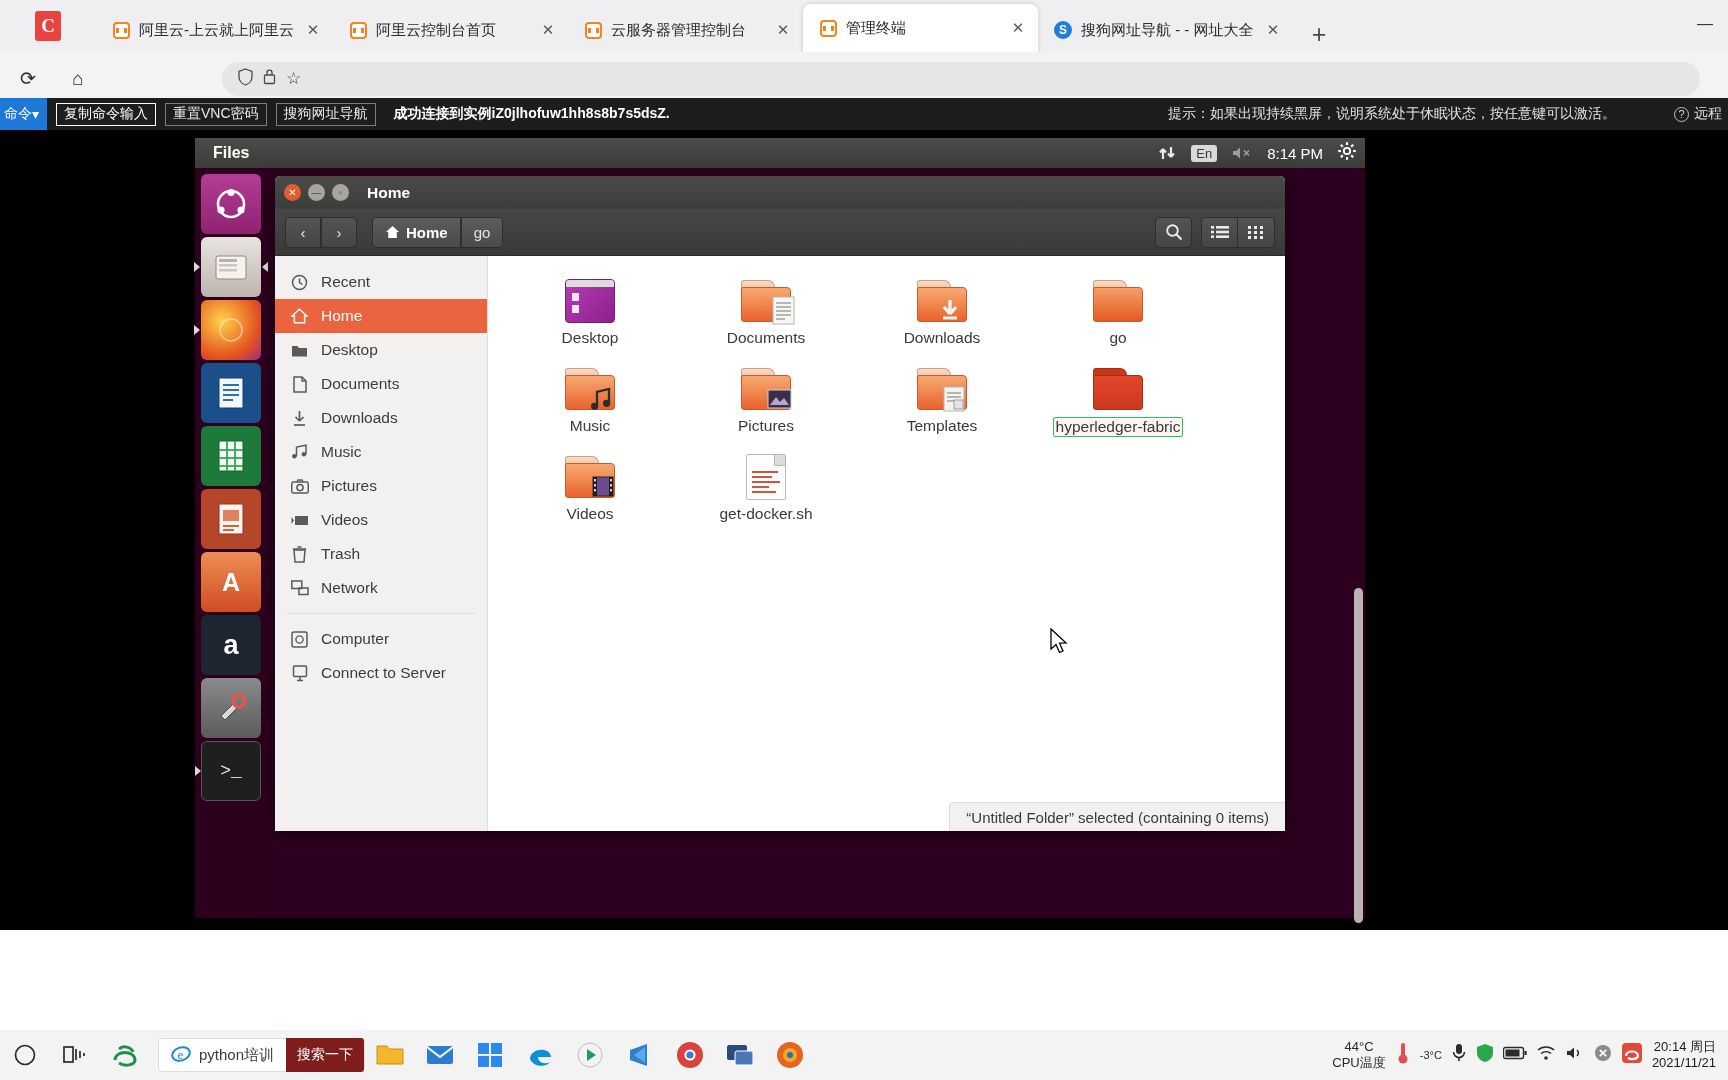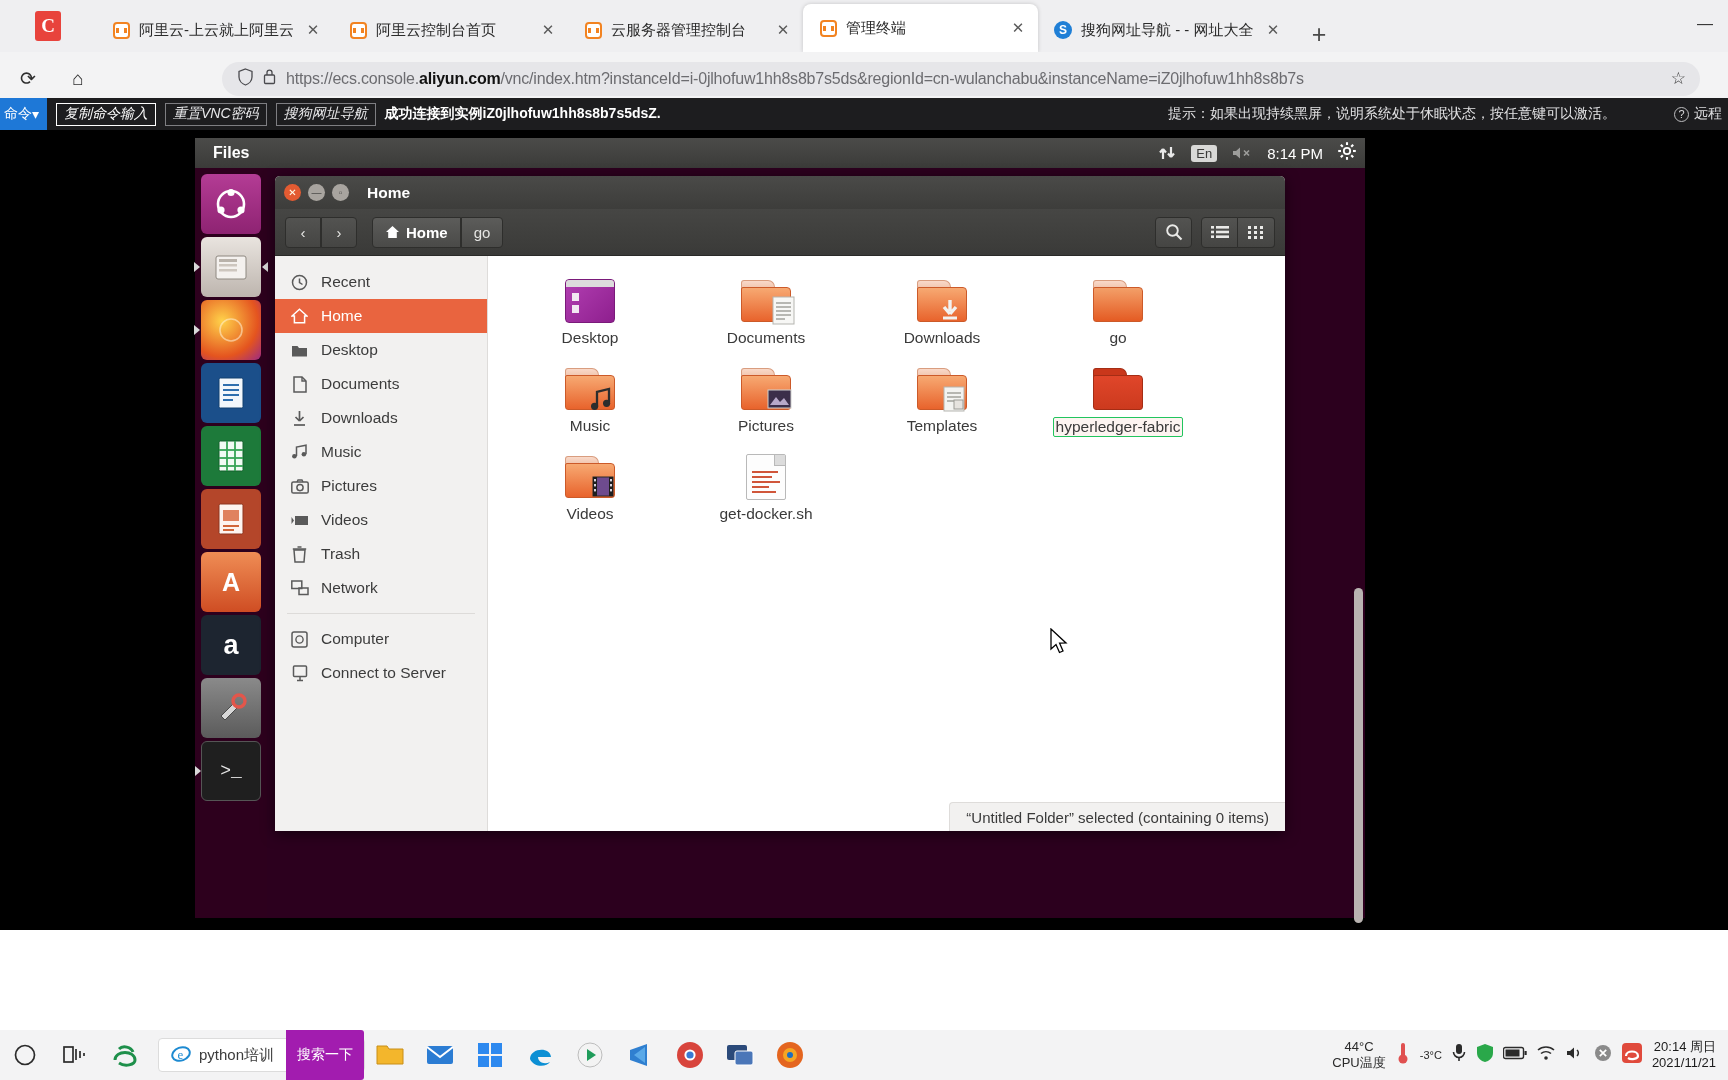--- a/index.html
+++ b/index.html
@@ -89,24 +89,24 @@
   .vnc-bar {
     position: absolute; left: 0; top: 98px; width: 1728px; height: 32px;
     background: #1d1d1f; display: flex; align-items: center;
   }
   .vnc-blue {
     background: #1e78d7; color: #fff; height: 32px; display: flex; align-items: center;
     padding: 0 8px 0 4px; font-size: 14px; min-width: 46px;
   }
   .vnc-btn {
     border: 1px solid #7e7e82; color: #e8e8ea; font-size: 14px; height: 23px;
-    display: flex; align-items: center; padding: 0 7px; margin-left: 9px; background: #1d1d1f; font-style: italic;
+    display: flex; align-items: center; padding: 0 7px; margin-left: 9px; background: #1d1d1f;
   }
   .vnc-btn.hl { border-color: #fff; color: #fff; }
-  .vnc-status { color: #fff; font-size: 14px; font-weight: bold; margin-left: 9px; }
+  .vnc-status { color: #fff; font-size: 14px; font-weight: bold; margin-left: 18px; }
   .vnc-hint { position: absolute; right: 112px; color: #e2e2e4; font-size: 14px; }
   .vnc-right { position: absolute; right: 6px; color: #dcdcde; font-size: 14px; display:flex; align-items:center; gap:5px;}
   .q-circle { width: 15px; height: 15px; border: 1px solid #bdbdbf; border-radius: 50%;
     font-size: 11px; display:flex; align-items:center; justify-content:center; }
 
   
   .vnc-canvas {
     position: absolute; left: 0; top: 130px; width: 1728px; height: 800px; background: #000;
   }
   .ubuntu {
@@ -270,21 +270,21 @@
   .taskbar {
     position: absolute; left: 0; bottom: 0; width: 1728px; height: 50px;
     background: #f3f3f4; display: flex; align-items: center; gap: 0;
   }
   .tb-item { width: 50px; height: 50px; display: flex; align-items: center; justify-content: center; }
   .search-pill {
     height: 34px; margin-left: 8px; background: #fff; border-radius: 4px;
     display: flex; align-items: center; border: 1px solid #dcdcdc;
   }
   .search-pill .q { display: flex; align-items: center; gap: 8px; padding: 0 12px; font-size: 15px; color: #3b3b3b;}
-  .search-go { background: #a21caf; color: #fff; font-size: 14px; height: 50px; padding: 16px 11px;
+  .search-go { background: #7f1d1d; color: #fff; font-size: 14px; height: 34px; padding: 16px 11px;
     display: flex; align-items: center; border-radius: 0 3px 3px 0; }
   .tray { margin-left: auto; display: flex; align-items: center; gap: 9px; padding-right: 8px; }
   .cpu-temp { text-align: center; font-size: 13px; color: #2a2a2a; line-height: 1.25; }
   .tray-txt { font-size: 11px; color: #2a2a2a; }
   .clock-win { text-align: right; font-size: 13px; color: #1c1c1c; line-height: 1.25; padding-right: 4px;}
 </style>
 </head>
 <body>
 
 <div id="root">
@@ -350,21 +350,20 @@
           <svg width="15" height="18" viewBox="0 0 15 18">
               <path d="M7.5 1 L14 3.5 V9 C14 13 10.5 16 7.5 17 C4.5 16 1 13 1 9 V3.5 Z" fill="none" stroke="#4a4a4e" stroke-width="1.3"></path>
             </svg>
         </span>
         <span>
           <svg width="13" height="17" viewBox="0 0 13 17">
               <rect x="1.5" y="7" width="10" height="8.5" rx="1" fill="none" stroke="#4a4a4e" stroke-width="1.3"></rect>
               <path d="M4 7 V4.6 A2.5 2.5 0 0 1 9 4.6 V7" fill="none" stroke="#4a4a4e" stroke-width="1.3"></path>
             </svg>
         </span>
-        <span class="url-text"><span class="dim">https://ecs.console.</span><b>aliyun.com</b><span class="dim">/vnc/index.htm?instanceId=i-0jlhofuw1hh8s8b7s5ds&amp;regionId=cn-wulanchabu&amp;instanceName=iZ0jlhofuw1hh8s8b7s</span></span>
         <span class="star">☆</span>
       </div>
     </div>
   </div>
 
   <div class="vnc-bar">
     <div class="vnc-blue">
       <span>命令</span>
       <span>▾</span>
     </div>

